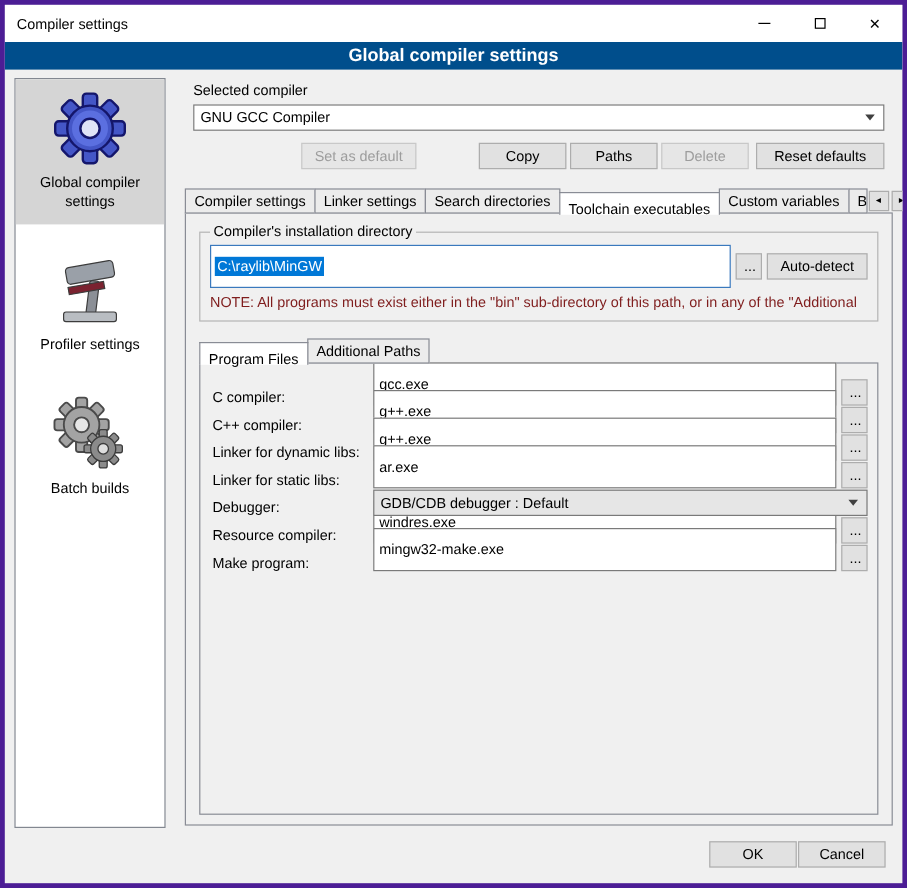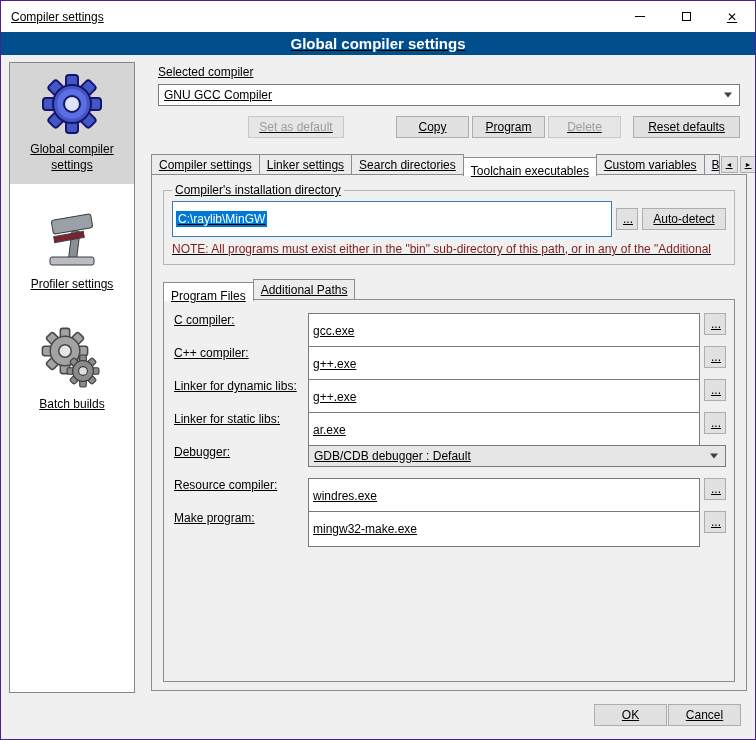--- a/index.html
+++ b/index.html
@@ -1,20 +1,20 @@
 <!DOCTYPE html>
 <html><head>
 <meta charset="utf-8">
 <style>
   * { margin:0; padding:0; box-sizing:border-box; }
   html,body { background:#c8c8c8; }
   body { font-family:"Liberation Sans", sans-serif; font-size:12px; color:#000; }
 
-  .window { width:756px; height:740px; background:#f0f0f0; border:1px solid #4c1d95;
-            display:flex; flex-direction:column; overflow:hidden;text-decoration:underline; }
+  .window { width:756px; height:740px; background:#f0f0f0; border:4px solid #4c1d95;
+            display:flex; flex-direction:column; overflow:hidden; }
 
   
   .titlebar { height:31px; background:#ffffff; display:flex; align-items:stretch; flex-shrink:0; }
   .titlebar .title { align-self:center; margin-left:10px; flex:1; font-size:12px; }
   .win-controls { display:flex; }
   .winbtn { width:46px; display:flex; align-items:center; justify-content:center; cursor:default; }
   .min-glyph { width:10px; height:1px; background:#000; display:block; }
   .max-glyph { width:9px; height:9px; border:1px solid #000; display:block; }
   .close-glyph { font-size:12px; line-height:1; }
 
@@ -81,21 +81,21 @@
   .dir-input .sel { background:#0078d7; color:#fff; padding:1px 2px; }
   .browse-btn { width:22px; flex-shrink:0; margin-left:4px; }
   .autodetect-btn { width:84px; flex-shrink:0; margin-left:4px; }
   .note { color:#7f1d1d; margin-top:5px; white-space:nowrap; overflow:hidden; }
 
   .subtabbar { margin:2px 0 0 2px; }
   .sub-panel { flex:1; border:1px solid #898c95; margin:-1px 2px 2px 2px; background:#f0f0f0;
                padding:13px 8px 0 10px; min-height:0; }
 
   
-  .field-row { display:flex; align-items:flex-start; height:22px; margin-bottom:11px; }
+  .field-row { display:flex; align-items:flex-end; height:22px; margin-bottom:1px; }
   .field-label { width:134px; flex-shrink:0; }
   .text-input { flex:1; height:22px; border:1px solid #7a7a7a; background:#fff;
                 padding:17px 4px; font-size:12px; font-family:"Liberation Sans", sans-serif; }
 
   
   .footer { height:42px; display:flex; align-items:center; justify-content:flex-end;
             gap:1px; padding:0 14px 6px 0; flex-shrink:0; }
   .btn-ok, .btn-cancel { width:73px; }
 </style>
 </head>
@@ -182,21 +182,21 @@
       <div class="selected-compiler-label">Selected compiler</div>
 
       <div class="combo main-combo">
         <span>GNU GCC Compiler</span>
         <span class="combo-arrow"></span>
       </div>
 
       <div class="btn-row">
         <button class="std disabled btn-set-default" disabled="">Set as default</button>
         <button class="std btn-copy">Copy</button>
-        <button class="std btn-rename">Program</button>
+        <button class="std btn-rename">Paths</button>
         <button class="std disabled btn-delete" disabled="">Delete</button>
         <button class="std btn-reset">Reset defaults</button>
       </div>
 
       <div class="tabbar">
         <div class="tab">Compiler settings</div>
         <div class="tab">Linker settings</div>
         <div class="tab">Search directories</div>
         <div class="tab active">Toolchain executables</div>
         <div class="tab">Custom variables</div>

